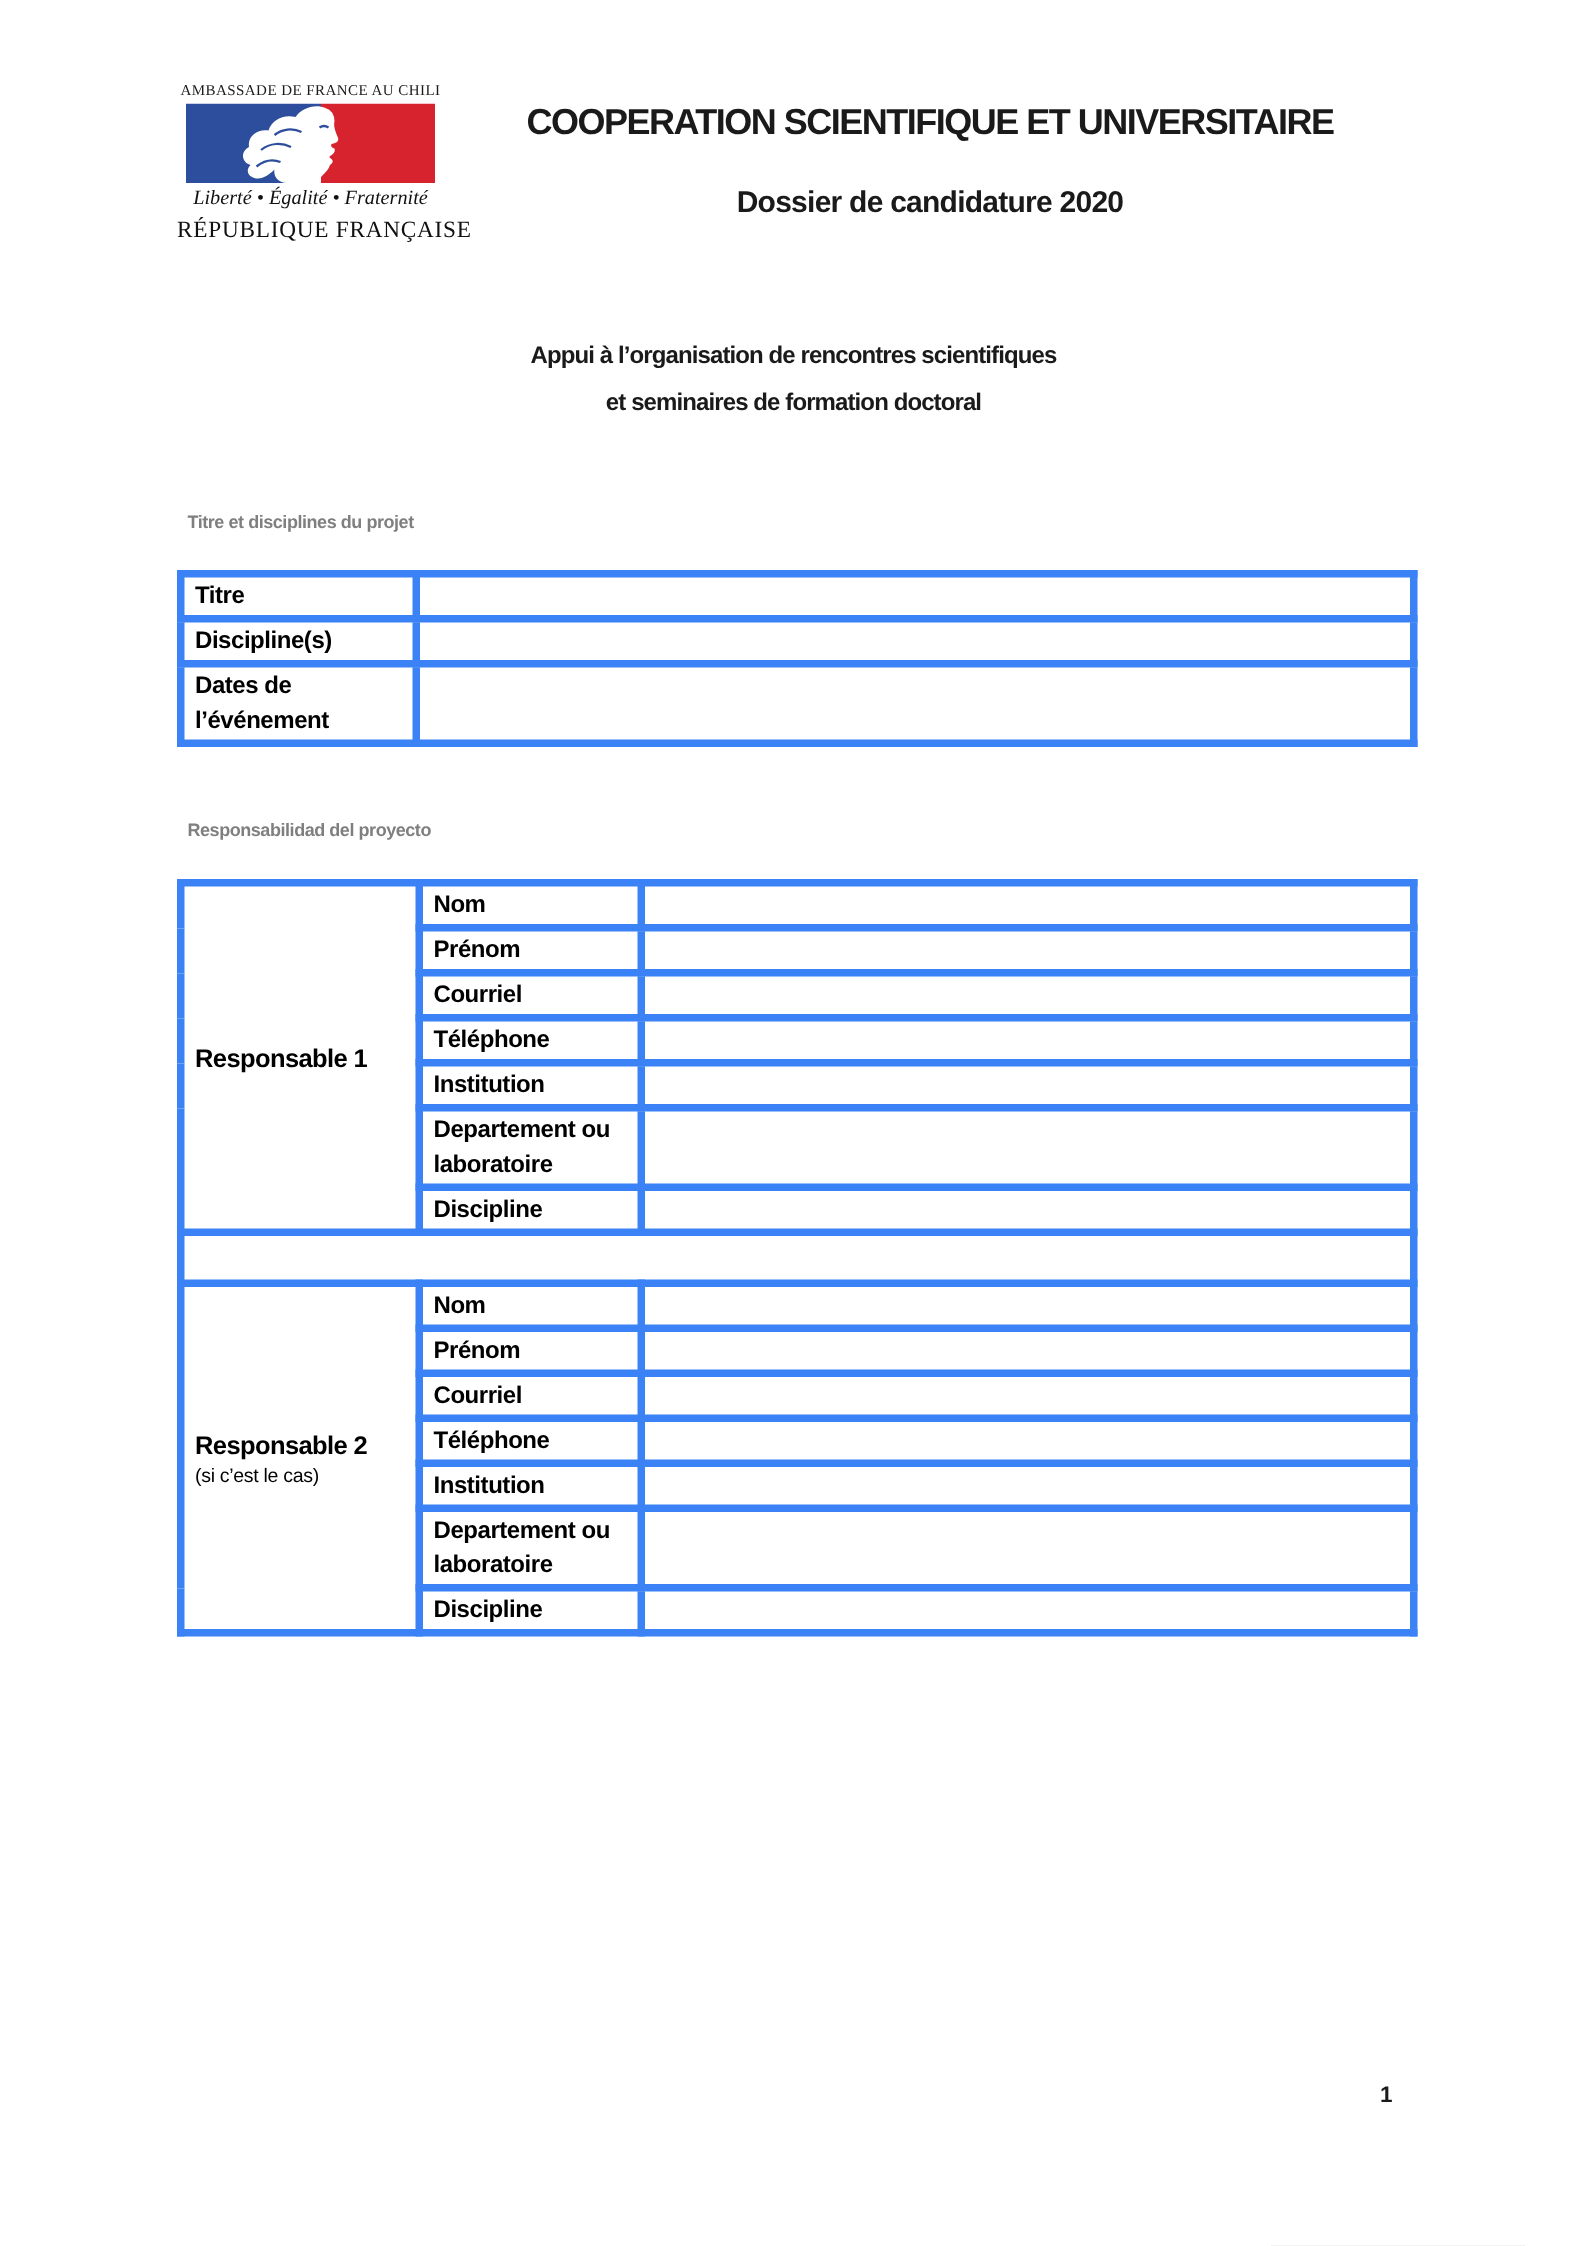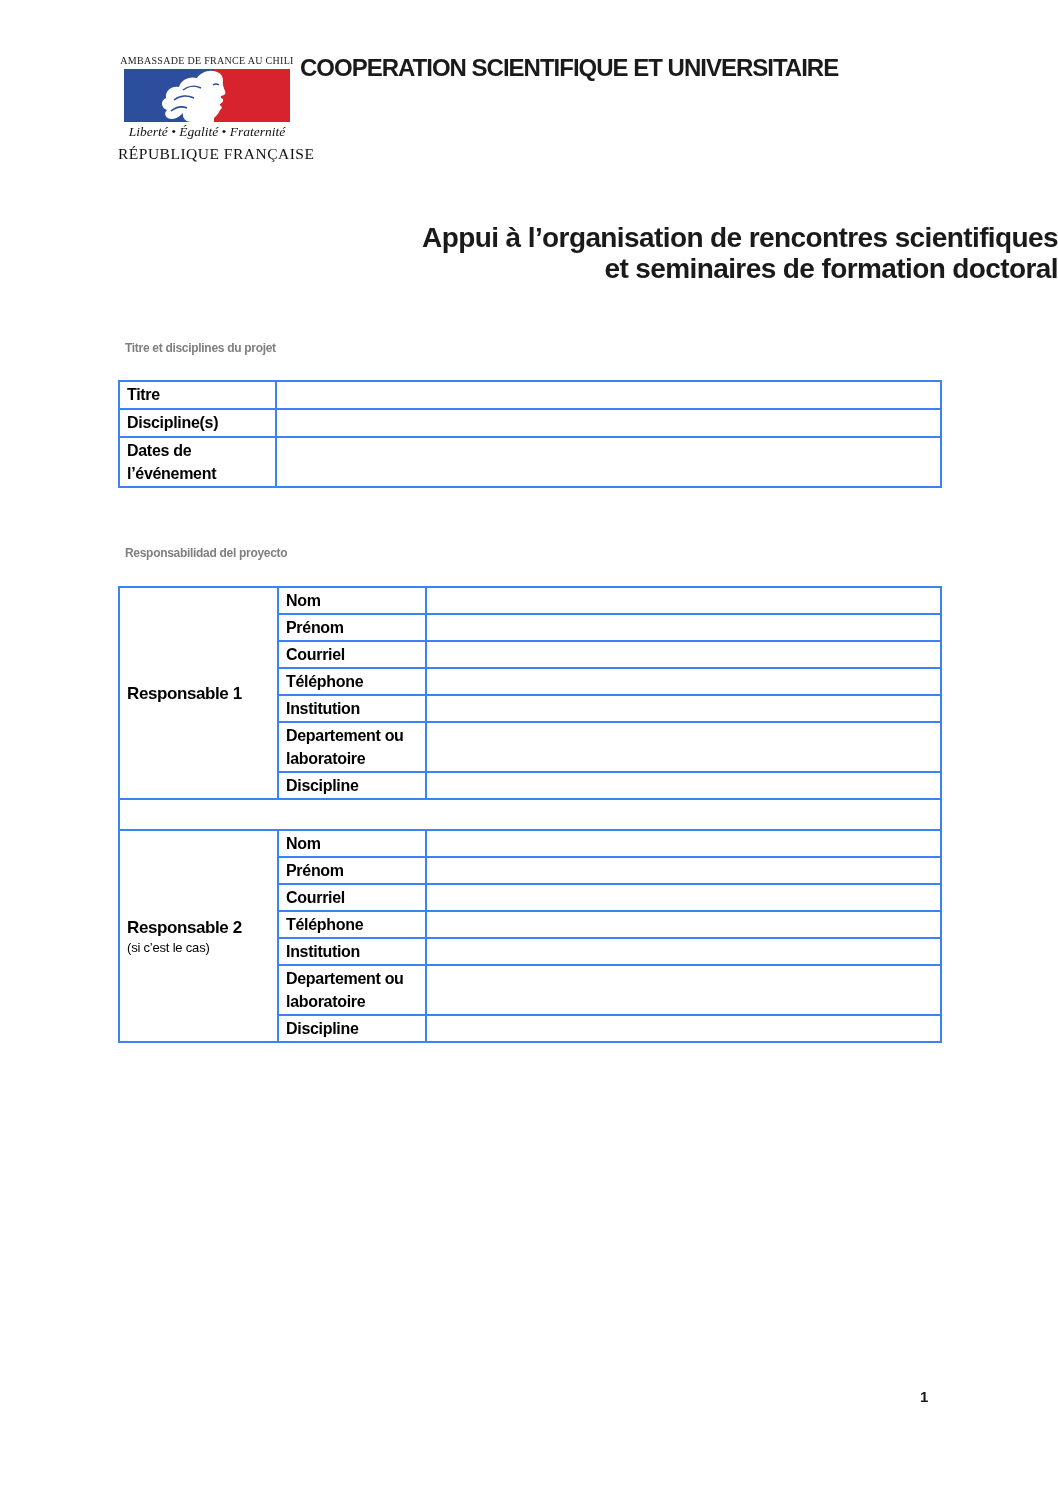--- a/index.html
+++ b/index.html
@@ -23,51 +23,51 @@
   .logo .motto {
     font-family:"Liberation Serif","DejaVu Serif",serif;
     font-style:italic; font-size:13.5px; color:#111; margin-top:1px; white-space:nowrap;
   }
   .logo .republic {
     font-family:"Liberation Serif","DejaVu Serif",serif;
     font-size:15.5px; letter-spacing:0.5px; color:#111; margin-top:5px; white-space:nowrap;
   }
 
   
-  .titles { position:absolute; left:300px; top:54px; width:640px; }
+  .titles { position:absolute; left:300px; top:68px; width:640px; text-align:center; }
   .titles h1 {
     margin:0; font-size:24px; font-weight:bold; letter-spacing:-1px; white-space:nowrap;
   }
   .titles h2 {
     margin:28px 0 0 0; font-size:20px; font-weight:bold; letter-spacing:-0.5px;
   }
 
   
   .main-heading {
     position:absolute; left:0; top:222px; width:1058px;
-    text-align:right; font-size:28px; font-weight:bold;
+    text-align:center; font-size:16px; font-weight:bold;
     letter-spacing:-0.6px; line-height:31px;
   }
 
   
   .section-title {
     position:absolute; left:125px;
     font-size:12px; font-weight:bold; letter-spacing:-0.3px;
     color: var(--section_title, #7f7f7f);
   }
   #s1-title { top:341px; }
   #s2-title { top:546px; }
 
   
   table {
     position:absolute; left:118px;
     border-collapse:collapse; table-layout:fixed;
     font-size:16px; font-weight:bold; letter-spacing:-0.3px; color:#000;
   }
-  td { border:2px solid #3b82f6; padding:1px 7px; vertical-align:top; line-height:23px; overflow:hidden; }
+  td { border:5px solid #3b82f6; padding:1px 7px; vertical-align:top; line-height:23px; overflow:hidden; }
 
   #project-table { top:380px; width:822px; }
   #project-table tr.r-s  { height:28px; }
   #project-table tr.r-l  { height:50px;margin-left:24px; }
 
   #resp-table { top:586px; width:822px; }
   #resp-table tr.r-s { height:27px; }
   #resp-table tr.r-l { height:50px; }
 
   td.resp-label { vertical-align:middle; font-size:17px; letter-spacing:-0.4px; }
@@ -93,20 +93,21 @@
       <rect x="90" y="0" width="76" height="53" fill="#d7232e"></rect>
       <path fill="#ffffff" d="M 93,3 C 86,0 77,3 73,9 C 65,7 57,11 55,18 C 47,17 41,22 42,29 C 36,32 37,39 43,41 C 39,45 42,50 48,50 C 52,50 56,47 59,44 C 58,49 62,53 67,53 L 90,53 L 90,49 C 93,46 95,44 96,41 Q 99,39 97,37 Q 95,36 96,35 Q 100,33 99,30 Q 96,29 97,27 Q 103,26 101,22 Q 98,15 99,12 Q 99,5 93,3 Z"></path>
       <path fill="none" stroke-width="1.5" d="M 59,21 C 64,17 71,16 77,19 M 50,31 C 56,26 64,26 70,29 M 47,42 C 52,38 58,37 63,39 M 89,16 q 3,-2 6,0" stroke="#2d4d9d"></path>
     </svg>
     <div class="motto">Liberté • Égalité • Fraternité</div>
     <div class="republic">RÉPUBLIQUE FRANÇAISE</div>
   </div>
 
   <div class="titles">
     <h1>COOPERATION SCIENTIFIQUE ET UNIVERSITAIRE</h1>
+    <h2>Dossier de candidature 2020</h2>
   </div>
 
   <div class="main-heading">
     <div>Appui à l’organisation de rencontres scientifiques</div>
     <div>et seminaires de formation doctoral</div>
   </div>
 
   <div class="section-title" id="s1-title">Titre et disciplines du projet</div>
 
   <table id="project-table">

